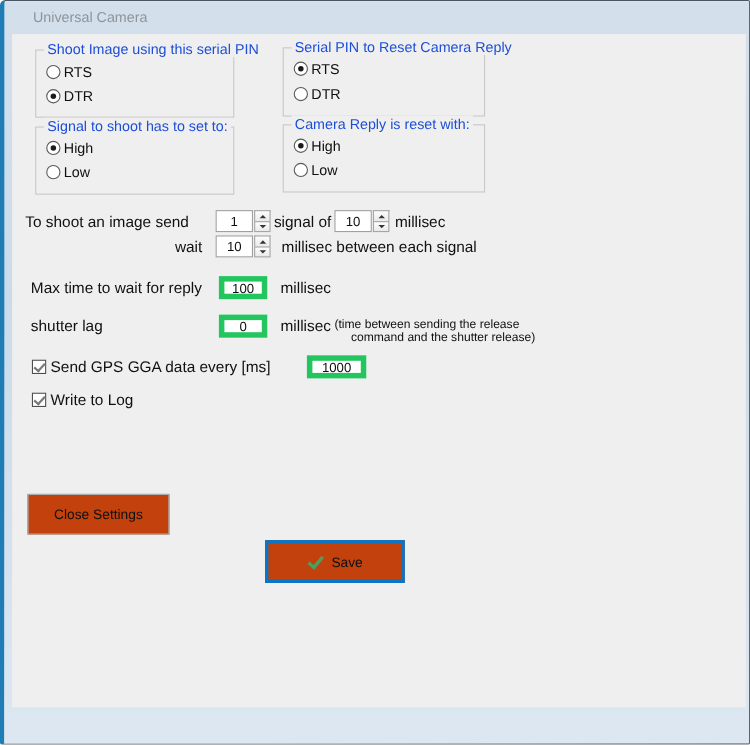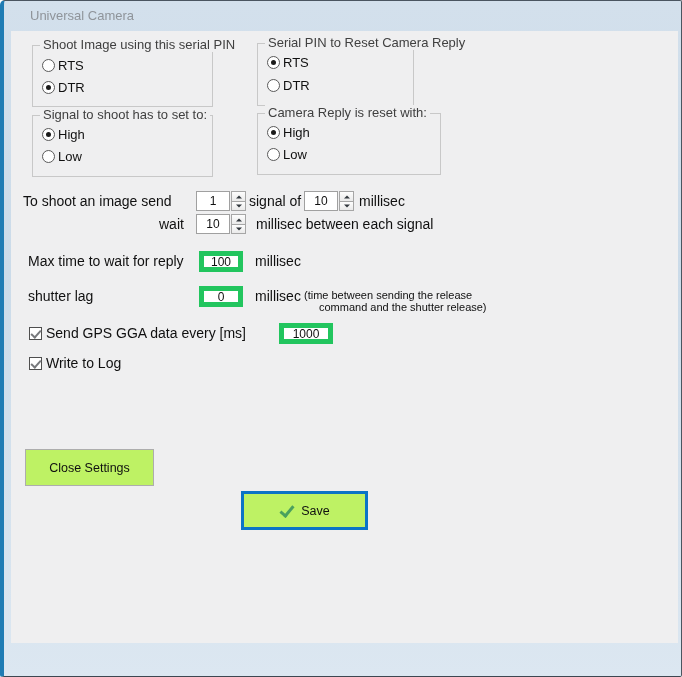--- a/index.html
+++ b/index.html
@@ -61,21 +61,21 @@
     border: 1px solid #c8c8c8;
     box-sizing: border-box;
   }
   .groupbox > .gb-title {
     position: absolute;
     top: -9px;
     left: 7px;
     background: #efeff0;
     padding: 0 3px;
     font-size: 13px;
-    color: #404040;
+    color: #1d4ed8;
     white-space: nowrap;
   }
 
   
   .radio-row {
     position: absolute;
     display: flex;
     align-items: center;
     white-space: nowrap;
   }
@@ -211,21 +211,21 @@
   .cb-label {
     font-size: 14px;
     color: #101010;
     margin-left: 4px;
   }
 
   
   .btn {
     position: absolute;
     box-sizing: border-box;
-    background: #bef264;
+    background: #c2410c;
     border: 1px solid #adadad;
     font-family: "Liberation Sans", sans-serif;
     font-size: 12.5px;
     color: #101010;
     display: flex;
     align-items: center;
     justify-content: center;
     gap: 7px;
     padding: 0;
   }
@@ -267,21 +267,21 @@
       <div class="radio-row" style="left:9px; top:12px;">
         <span class="radio"></span>
         <span class="radio-label">RTS</span>
       </div>
       <div class="radio-row" style="left:9px; top:34px;">
         <span class="radio checked"></span>
         <span class="radio-label">DTR</span>
       </div>
     </div>
 
-    <div class="groupbox" style="left:246px; top:12px; width:157px; height:63px;">
+    <div class="groupbox" style="left:246px; top:12px; width:184px; height:63px;">
       <div class="gb-title">Serial PIN to Reset Camera Reply</div>
       <div class="radio-row" style="left:9px; top:11px;">
         <span class="radio checked"></span>
         <span class="radio-label">RTS</span>
       </div>
       <div class="radio-row" style="left:9px; top:34px;">
         <span class="radio"></span>
         <span class="radio-label">DTR</span>
       </div>
     </div>

